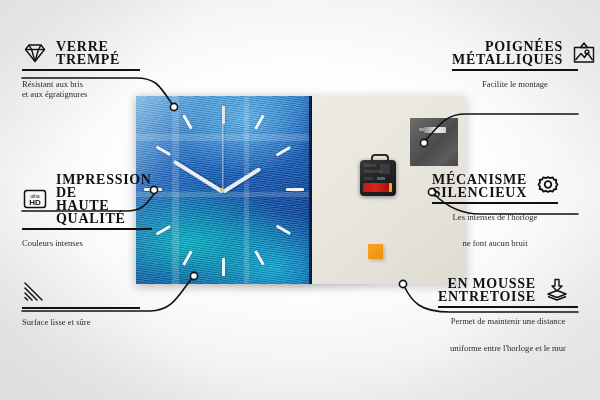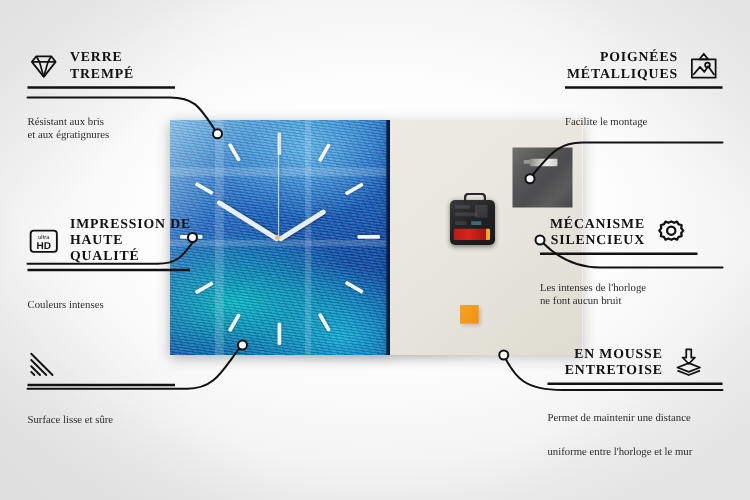--- a/index.html
+++ b/index.html
@@ -80,34 +80,34 @@
     position:absolute;left:56px;top:148px;width:15px;height:15px;
     background:linear-gradient(135deg,#f7a422,#ef8f12);
     box-shadow:2px 2px 3px rgba(0,0,0,.18);
   }
 
   
   .feature{position:absolute;}
   .feat-head{display:flex;align-items:center;gap:8px;}
   .feat-title{
     font-family:"Liberation Serif", serif;
-    font-weight:bold;font-size:11px;letter-spacing:.7px;color:#111;
+    font-weight:bold;font-size:14px;letter-spacing:.7px;color:#111;
     line-height:13px;text-transform:uppercase;
   }
   .rule{height:1.6px;background:#111;margin-top:3px;}
   .feat-sub{
     font-family:"Liberation Serif", serif;
-    font-size:8.6px;color:#2b2b2b;line-height:10.5px;margin-top:21px;
+    font-size:8.6px;color:#2b2b2b;line-height:10.5px;margin-top:8px;
   }
   .left .feat-head{justify-content:flex-start;}
   .left .feat-title{text-align:left;}
   .left .feat-sub{text-align:left;}
-  .right .feat-head{justify-content:center;}
+  .right .feat-head{justify-content:flex-start;}
   .right .feat-title{text-align:right;}
-  .right .feat-sub{text-align:left;}
+  .right .feat-sub{text-align:center;}
   .icon{width:26px;height:26px;flex:0 0 26px;display:block;}
   .icon svg{display:block;width:26px;height:26px;}
 
   #connectors{position:absolute;left:0;top:0;width:600px;height:400px;pointer-events:none;}
 </style>
 </head>
 <body>
 
 <div id="stage">
 
@@ -274,21 +274,21 @@
         <svg viewBox="0 0 26 26">
             <g fill="none" stroke="#111" stroke-width="1.8" stroke-linejoin="round">
           <path d="M13 4.2 L15.3 5.2 L17.6 4.3 L18.9 6.5 L21.3 7 L21 9.6 L22.6 11.5 L21 13.4 L21.3 16 L18.9 16.5 L17.6 18.7 L15.3 17.8 L13 18.8 L10.7 17.8 L8.4 18.7 L7.1 16.5 L4.7 16 L5 13.4 L3.4 11.5 L5 9.6 L4.7 7 L7.1 6.5 L8.4 4.3 L10.7 5.2 Z"></path>
           <circle cx="13" cy="11.5" r="3.3"></circle>
         </g>
           </svg>
       </span>
     </div>
     <div class="rule" style="width:126px;"></div>
     <div class="feat-sub">Les intenses de l'horloge</div>
-    <div class="feat-sub" style="margin-top:0;">ne font aucun bruit</div>
+    <div class="feat-sub" style="margin-top:16px;">ne font aucun bruit</div>
   </div>
 
   <div class="feature right" style="left:438px;top:277px;width:140px;">
     <div class="feat-head">
       <div>
         <div class="feat-title">EN MOUSSE</div>
         <div class="feat-title">ENTRETOISE</div>
       </div>
       <span class="icon">
         <svg viewBox="0 0 26 26">

